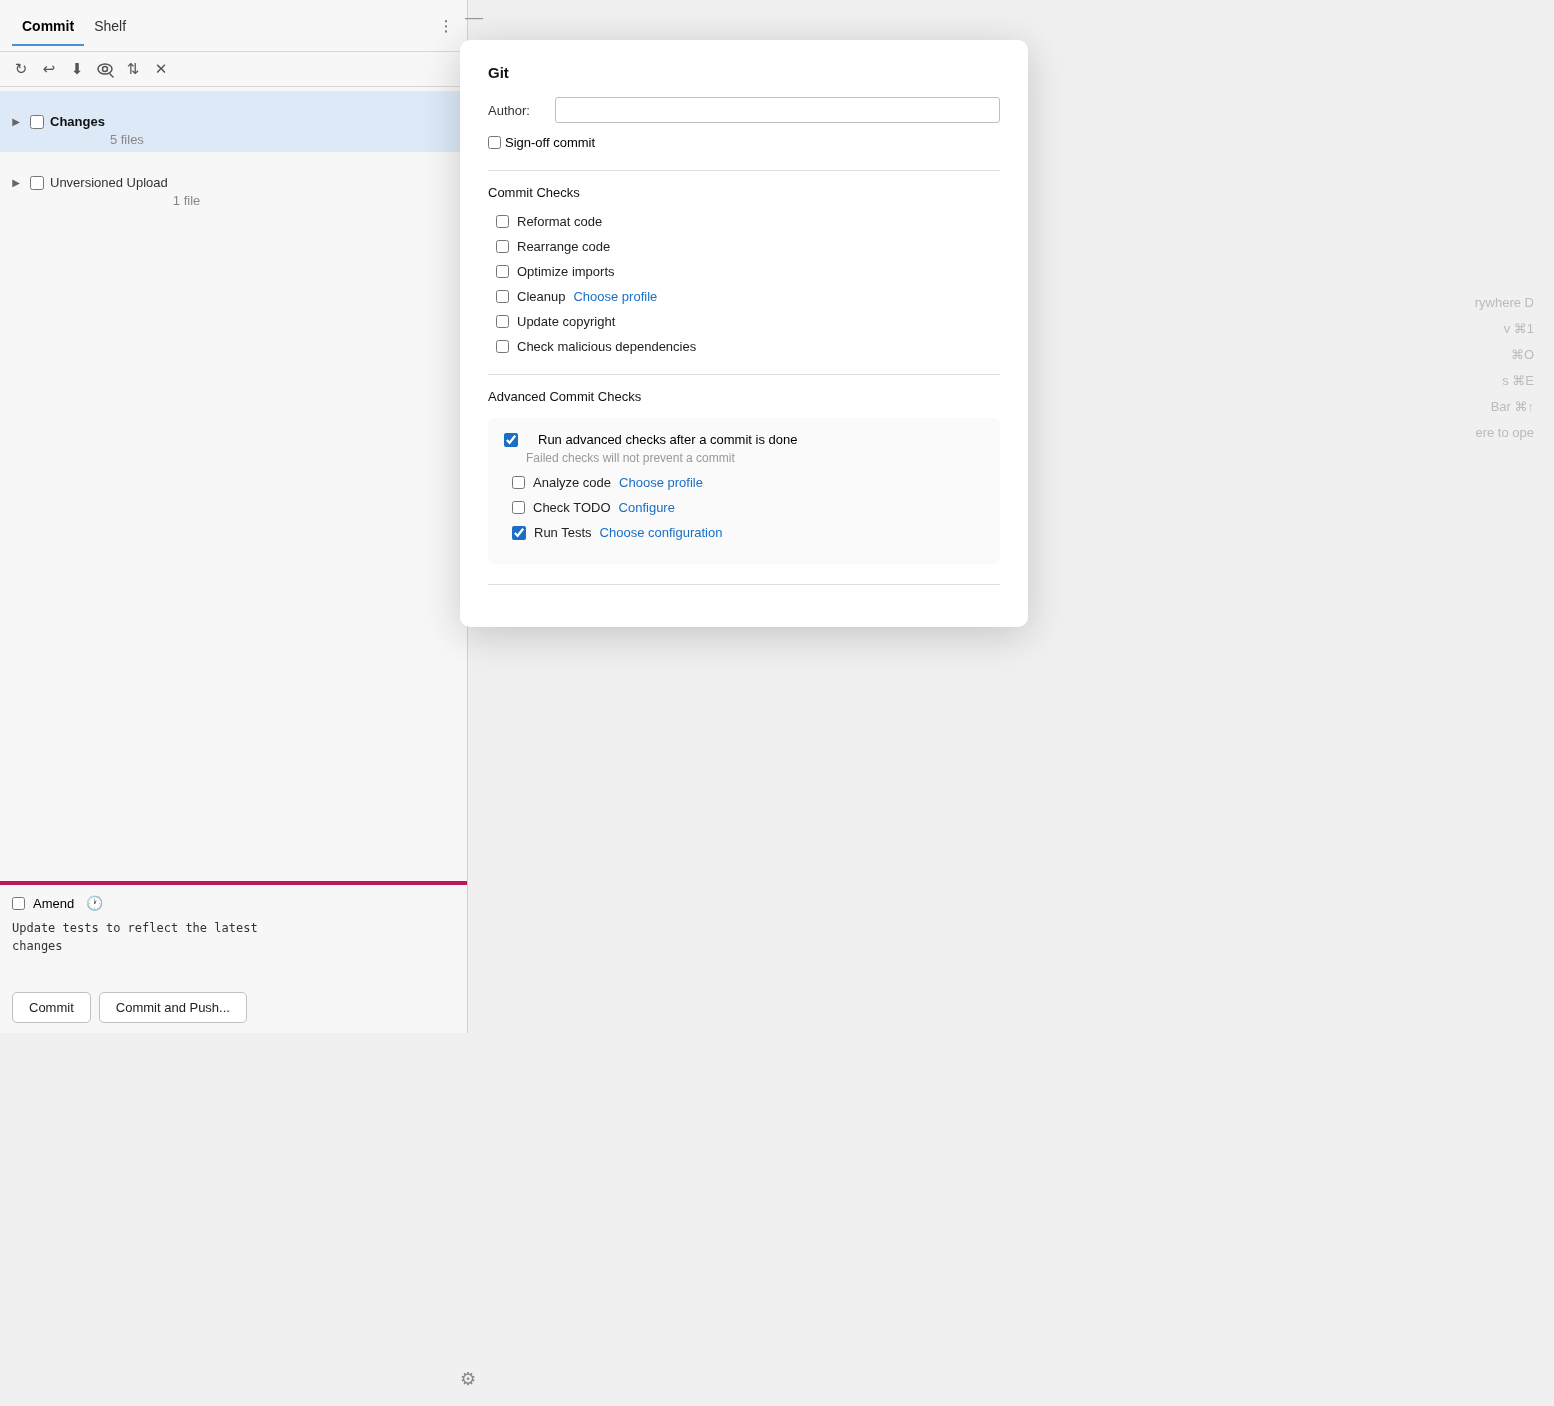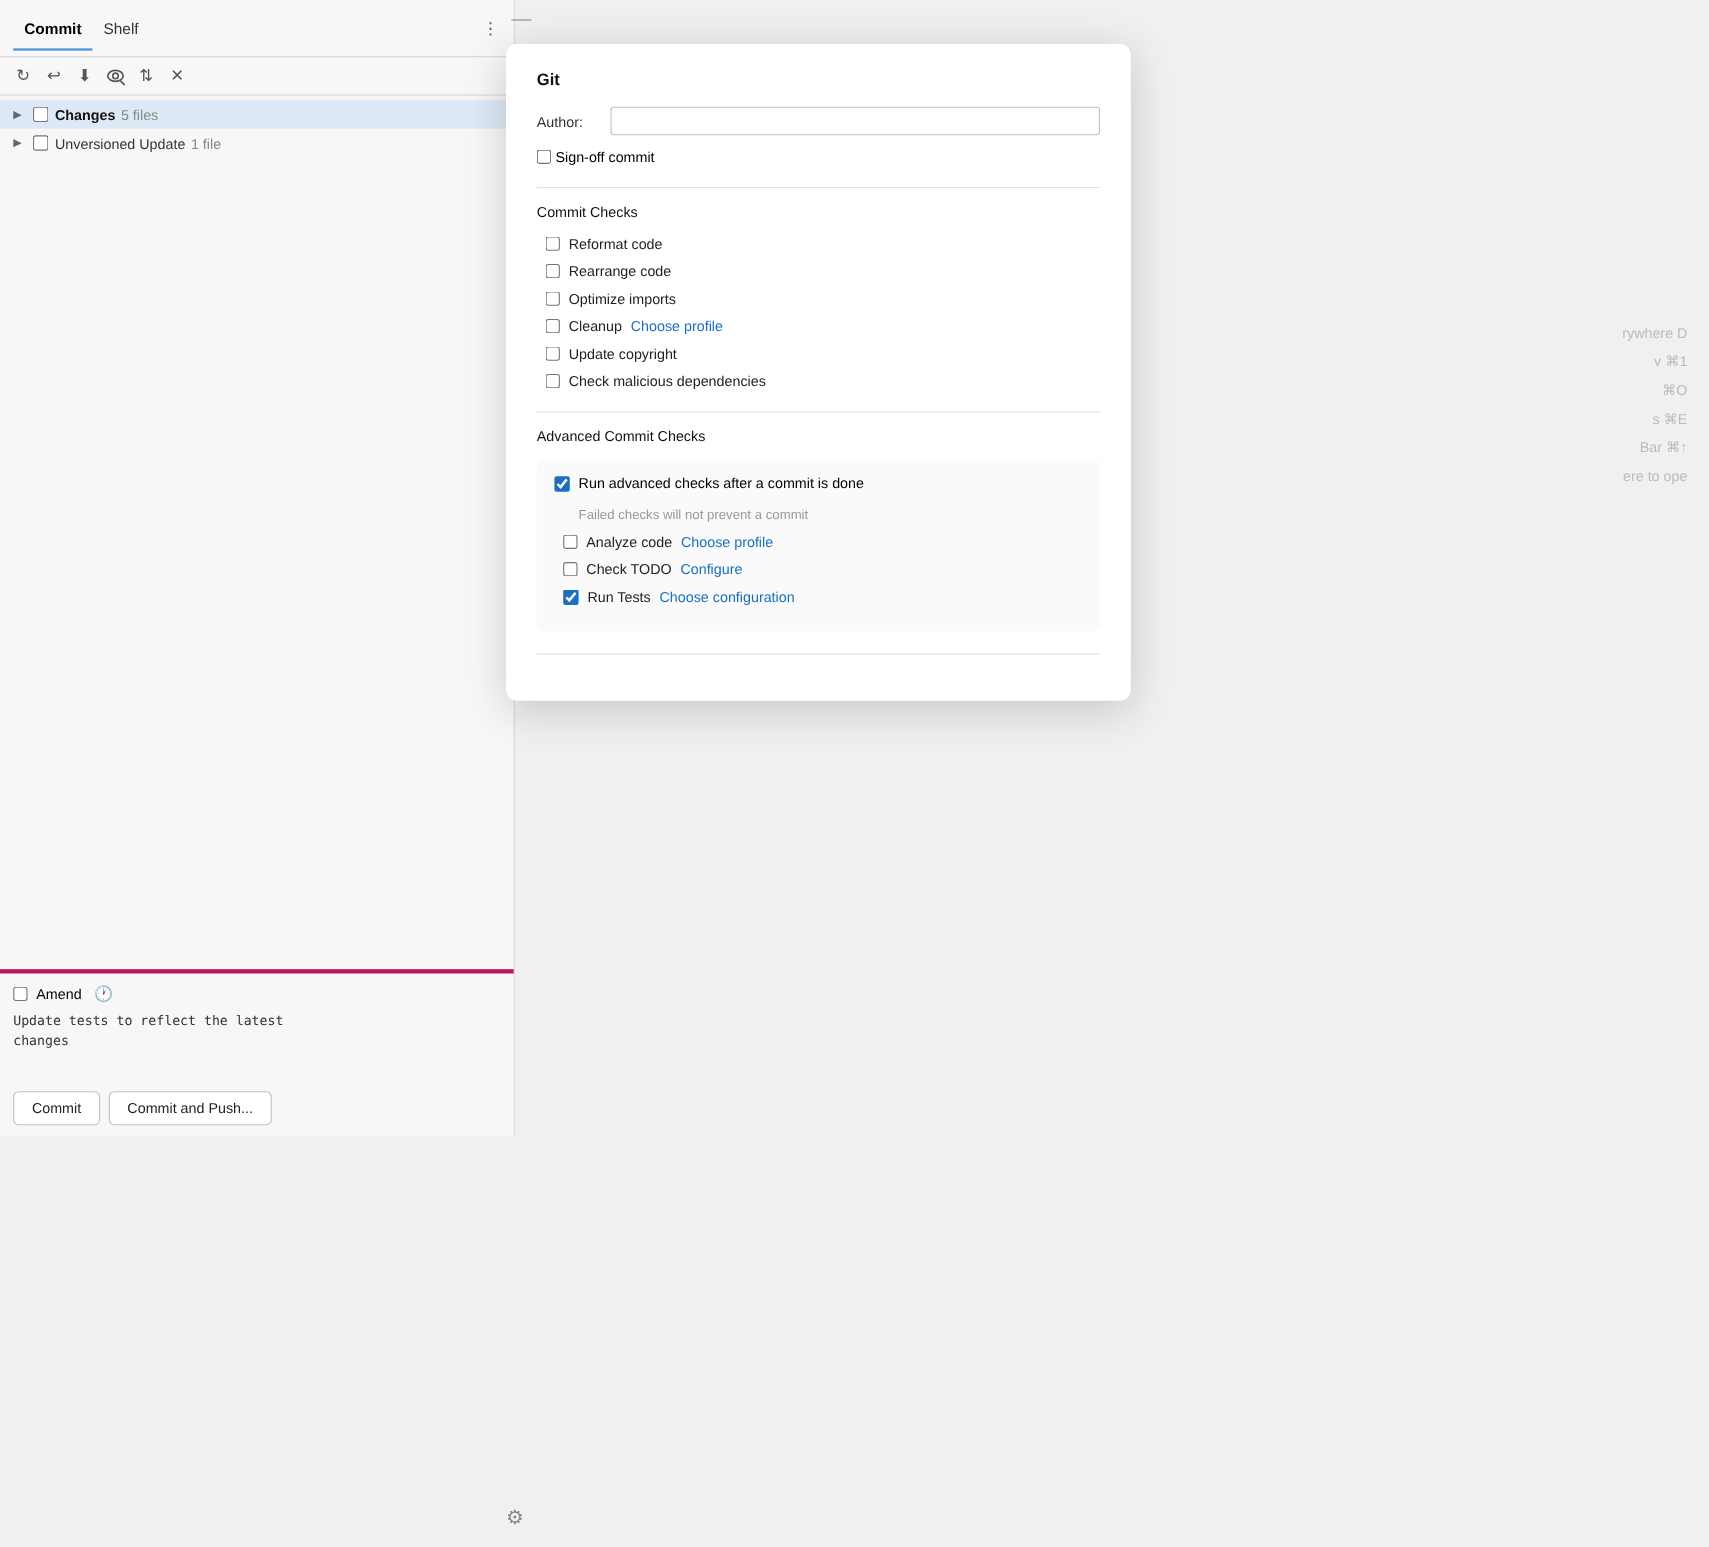--- a/index.html
+++ b/index.html
@@ -106,20 +106,21 @@
 
     .tree-label {
       font-weight: 600;
       color: #111;
     }
 
     .tree-count {
       color: #888;
       font-weight: 400;
       margin-left: 5px;
+      margin-top: 36px;
     }
 
     .tree-label-normal {
       font-weight: 400;
       color: #333;
     }
 
     
     .commit-bottom {
       border-top: 4px solid #be185d;
@@ -278,22 +279,22 @@
     .advanced-block {
       background: #fafafa;
       border-radius: 6px;
       padding: 14px 16px;
       margin-bottom: 20px;
     }
 
     .checked-row {
       display: flex;
       align-items: center;
-      gap: 8px;
-      margin-bottom: 14px;
+      gap: 20px;
+      margin-bottom: 4px;
     }
 
     .blue-checkbox {
       width: 14px; height: 14px;
       accent-color: #1a6fc4;
       margin-top: 1px;
       flex-shrink: 0;
     }
 
     .check-sub {
@@ -402,21 +403,21 @@
   <div class="tree-area">
     <div class="tree-row selected">
       <div class="chevron">▶</div>
       <input type="checkbox" class="tree-checkbox" style="">
       <span class="tree-label">Changes</span>
       <span class="tree-count">5 files</span>
     </div>
     <div class="tree-row">
       <div class="chevron">▶</div>
       <input type="checkbox" class="tree-checkbox" style="">
-      <span class="tree-label-normal">Unversioned Update</span>
+      <span class="tree-label-normal">Unversioned Upload</span>
       <span class="tree-count">1 file</span>
     </div>
   </div>
 
   <div class="commit-bottom">
     <div class="amend-row">
       <input type="checkbox" style="">
       <label>Amend</label>
       <span style="font-size:14px; color:#888; margin-left:4px;">🕐</span>
     </div>

